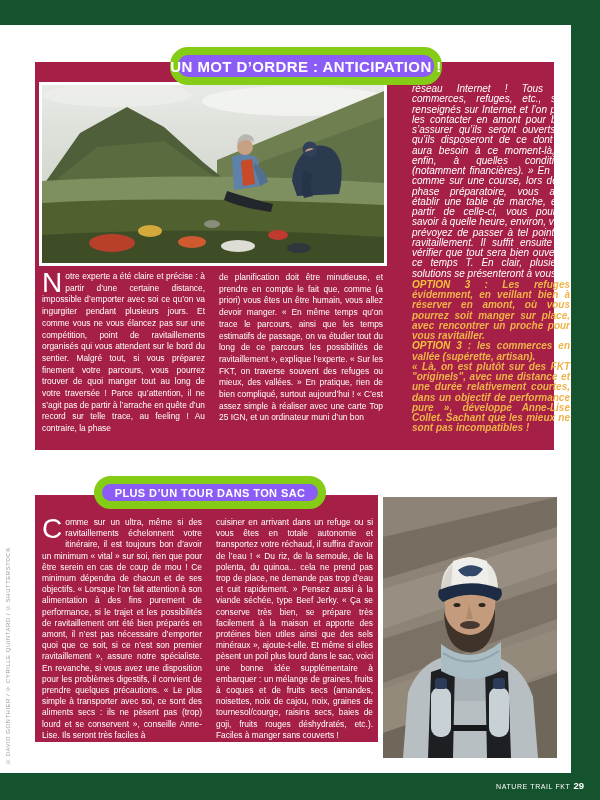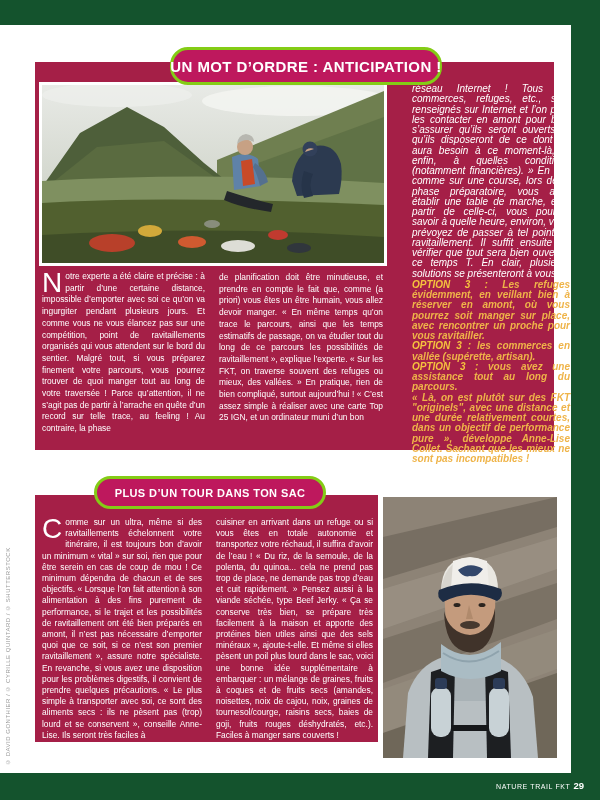--- a/index.html
+++ b/index.html
@@ -11,21 +11,21 @@
   .band { position:absolute; background:#14532d; }
   .band-top    { left:0; top:0; width:600px; height:25px; }
   .band-right  { left:571px; top:0; width:29px; height:800px; }
   .band-bottom { left:0; top:773px; width:600px; height:27px; }
 
   .block { position:absolute; background:#a51f47; }
   .block-top    { left:35px; top:62px;  width:519px; height:388px; }
   .block-bottom { left:35px; top:495px; width:343px; height:247px; }
 
   .banner {
-    position:absolute; z-index:5; background:#be185d; border:3px solid #84cc16;
+    position:absolute; z-index:5; background:#8b5cf6; border:8px solid #84cc16;
     border-radius:18px; color:#ffffff; font-weight:bold; letter-spacing:.4px;
     display:flex; align-items:center; justify-content:center; white-space:nowrap;
   }
   .banner-1 { left:170px; top:47px;  width:272px; height:38px; font-size:15px; }
   .banner-2 { left:94px;  top:476px; width:232px; height:33px; font-size:11px; }
 
   .photo { position:absolute; overflow:hidden; }
   .photo-1 { left:39px;  top:82px;  width:348px; height:184px; border:3px solid #ffffff; background:#cfd3cb; }
   .photo-2 { left:383px; top:497px; width:174px; height:261px; background:#8d8376; }
   .photo svg { display:block; }
@@ -122,24 +122,20 @@
   <span>réseau Internet ! Tous les commerces, refuges, etc., sont renseignés sur Internet et l’on peut les contacter en amont pour bien s’assurer qu’ils seront ouverts et qu’ils disposeront de ce dont on aura besoin à ce moment-là, et enfin, à quelles conditions (notamment financières). » En fait, comme sur une course, lors de la phase préparatoire, vous allez établir une table de marche, et à partir de celle-ci, vous pourrez savoir à quelle heure, environ, vous prévoyez de passer à tel point de ravitaillement. Il suffit ensuite de vérifier que tout sera bien ouvert à ce temps T. En clair, plusieurs solutions se présenteront à vous.</span>
   <div class="options">
     <p class="opt">
       <span class="opt-label">OPTION 3 :</span>
       <span>Les refuges évidemment, en veillant bien à réserver en amont, où vous pourrez soit manger sur place, avec rencontrer un proche pour vous ravitailler.</span>
     </p>
     <p class="opt">
       <span class="opt-label">OPTION 3 :</span>
       <span>les commerces en vallée (supérette, artisan).</span>
     </p>
-    <p class="opt">
-      <span class="opt-label">OPTION 3 :</span>
-      <span>vous avez une assistance tout au long du parcours.</span>
-    </p>
     <p class="opt quote-gold">« Là, on est plutôt sur des FKT "originels", avec une distance et une durée relativement courtes, dans un objectif de performance pure », développe Anne-Lise Collet. Sachant que les mieux ne sont pas incompatibles !</p>
   </div>
 </div>
 
 <div class="block block-bottom"></div>
 
 <div class="banner banner-2">
   <span>PLUS D’UN TOUR DANS TON SAC</span>
 </div>
 

